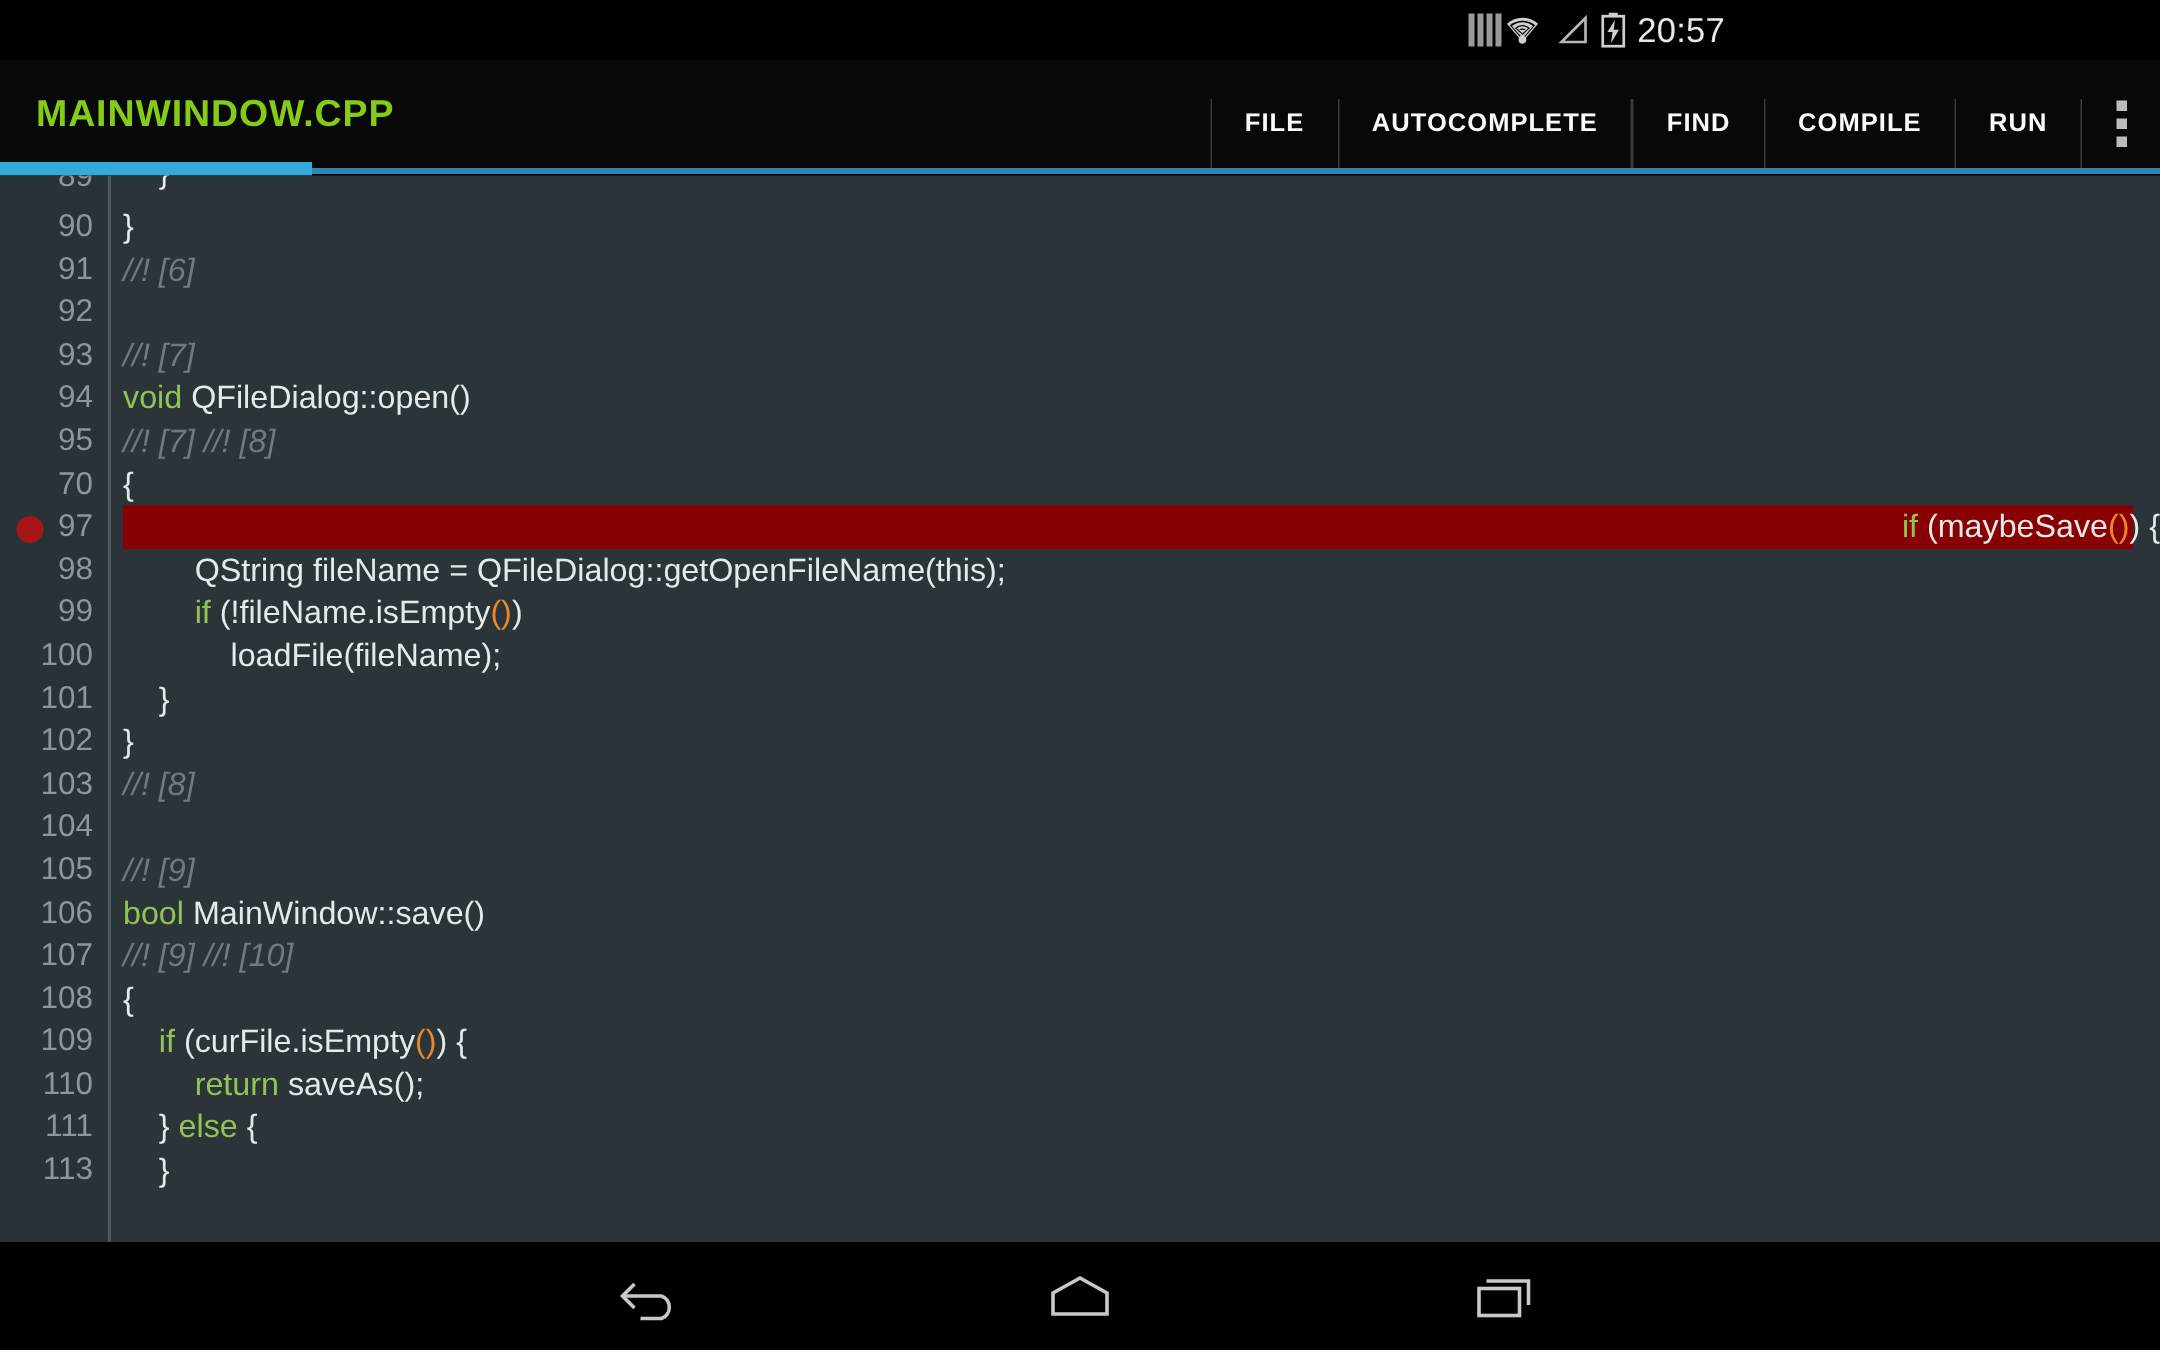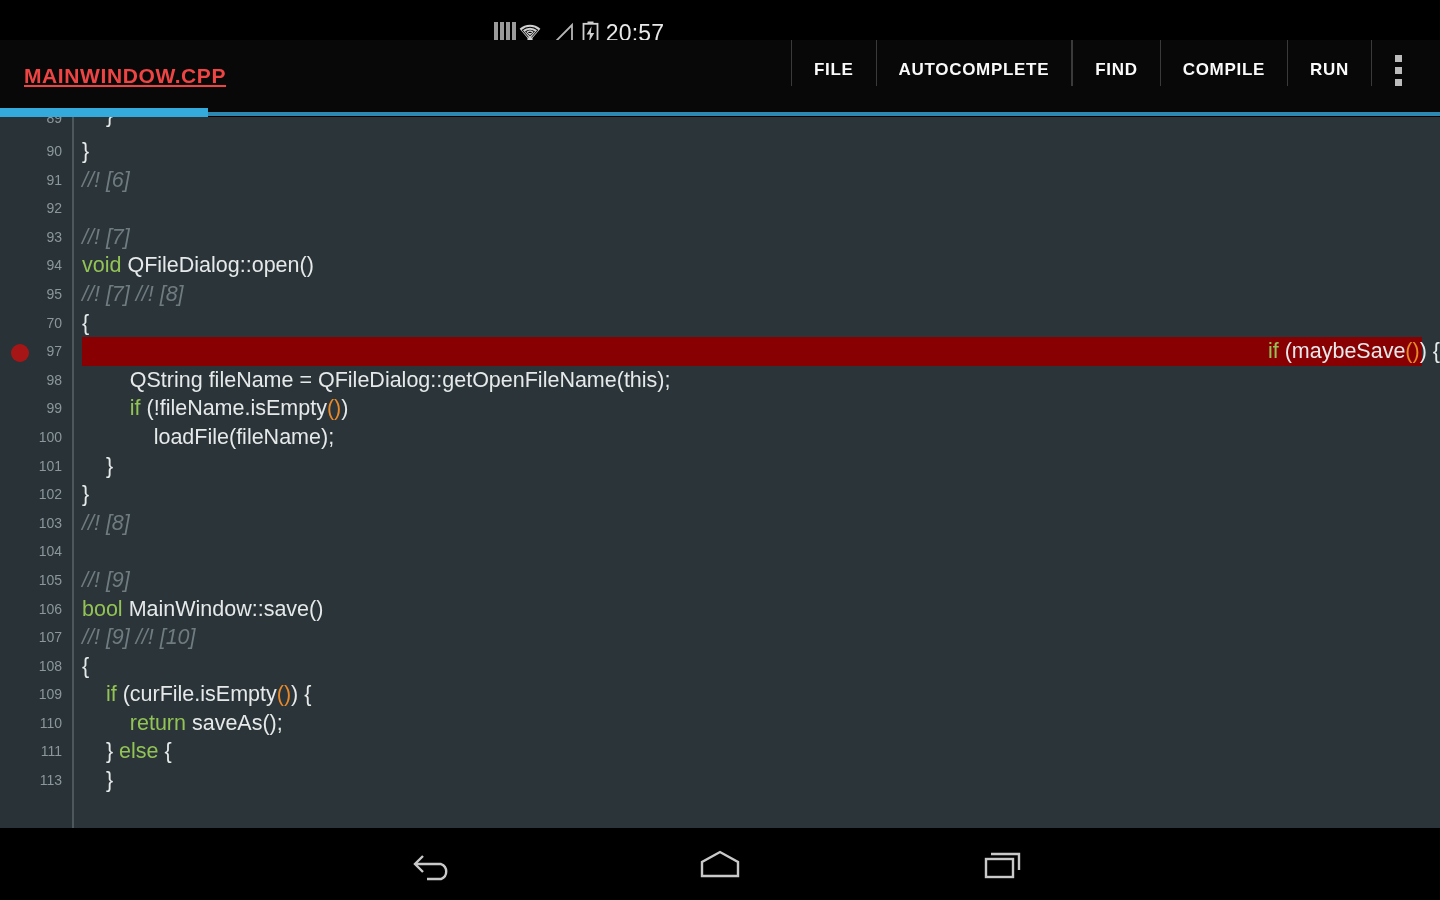--- a/index.html
+++ b/index.html
@@ -5,47 +5,47 @@
   * { margin:0; padding:0; box-sizing:border-box; }
   html, body {
     width:1440px; height:900px;
     background:#000;
     font-family:"Liberation Sans", sans-serif;
     overflow:hidden;
   }
 
   
   #status-bar {
-    position:absolute; left:0; top:13px; width:1164px; height:40px;
+    position:absolute; left:0; top:0; width:1164px; height:40px;
     background:#000;
-    display:flex; align-items:center; justify-content:center;
+    display:flex; align-items:center; justify-content:flex-end;
   }
   #status-bar-left { display:flex; align-items:center; padding-left:8px; }
   .notif-bars { display:flex; gap:2px; align-items:flex-end; height:22px; }
   .notif-bars i { display:block; width:4px; height:22px; background:#9a9a9a; }
   #status-bar-right {
     display:flex; align-items:center; gap:7px; padding-right:14px;
     color:#e2e2e2; font-size:23px; letter-spacing:0.2px;
   }
   .sb-icon { display:block; }
   #status-clock { font-size:23px; color:#e8e8e8; font-family:"Liberation Sans", sans-serif; }
 
   
   #app-bar {
     position:absolute; left:0; top:40px; width:1440px; height:72px;
     background:#080808;
     display:flex; align-items:center;
   }
   #file-title {
-    color:#ef4444; font-size:21px; font-weight:bold;
-    letter-spacing:0.6px; padding-left:24px; white-space:nowrap;text-decoration:underline;
+    color:#84cc16; font-size:25px; font-weight:bold;
+    letter-spacing:0.6px; padding-left:24px; white-space:nowrap;
   }
   #menu-group {
-    margin-left:auto; display:flex; align-items:flex-start; height:72px;
-    padding-right:16px;
+    margin-left:auto; display:flex; align-items:flex-end; height:72px;
+    padding-right:0;
   }
   .menu-item {
     color:#fafafa; font-size:17px; font-weight:bold; letter-spacing:0.7px;
     padding:0 22px; height:60px; line-height:60px; white-space:nowrap;
     cursor:pointer; background:transparent;
     border:none; font-family:"Liberation Sans", sans-serif;
   }
   .menu-div { width:1px; height:46px; background:#3a3a3a; flex:0 0 1px; }
   #overflow-menu {
     width:52px; height:60px; display:flex; flex-direction:column;
@@ -75,21 +75,21 @@
   #gutter-rule {
     position:absolute; left:72px; top:0; width:2px; height:711px;
     background:#4c585c;
   }
   #code-rows { position:absolute; left:0; top:0; width:1440px; }
 
   .row { position:relative; height:28.6px; }
   .row.first { height:20px; }
   .ln {
     position:absolute; left:0; top:0; width:62px; text-align:right;
-    color:#8a979c; font-size:14px; line-height:28.6px;
+    color:#8a979c; font-size:21px; line-height:28.6px;
     font-family:"Liberation Sans", sans-serif;
   }
   .row.first .ln { line-height:18px; top:-8px; }
   .bp {
     position:absolute; left:11px; top:7px; width:18px; height:18px;
     border-radius:50%; background:#a71616;
   }
   .code {
     position:absolute; left:82px; top:0; right:0;
     color:#e6e9ea; font-size:21.5px; line-height:28.6px;

